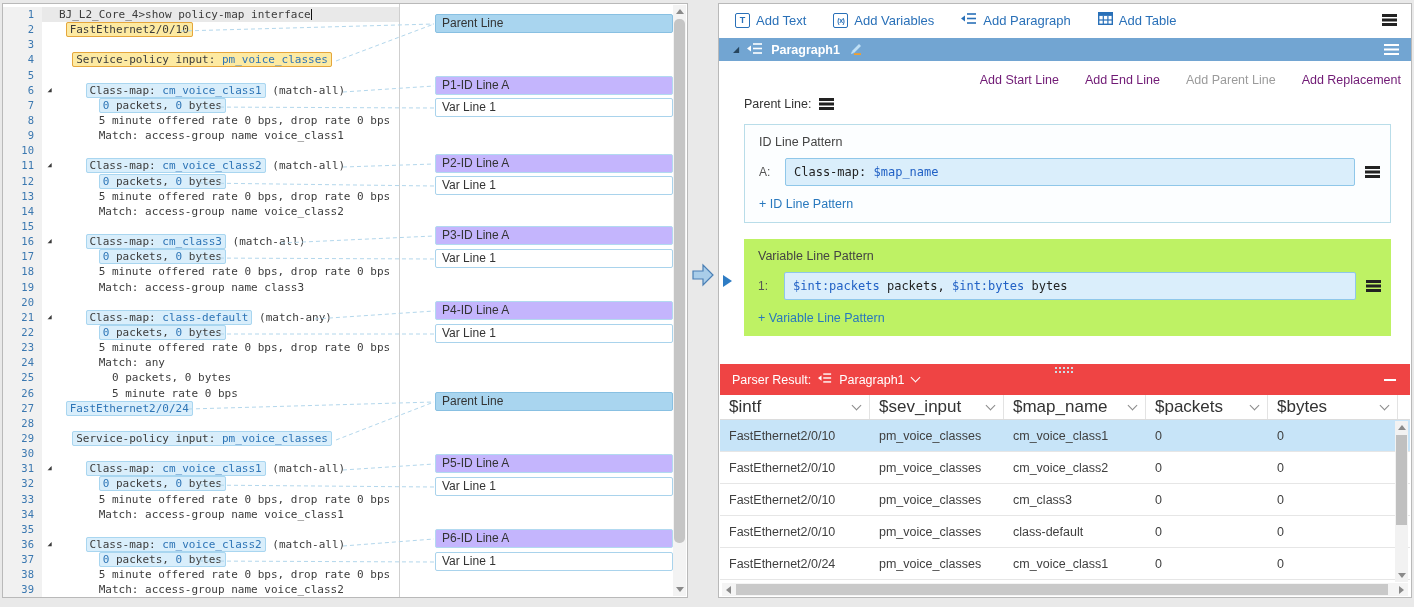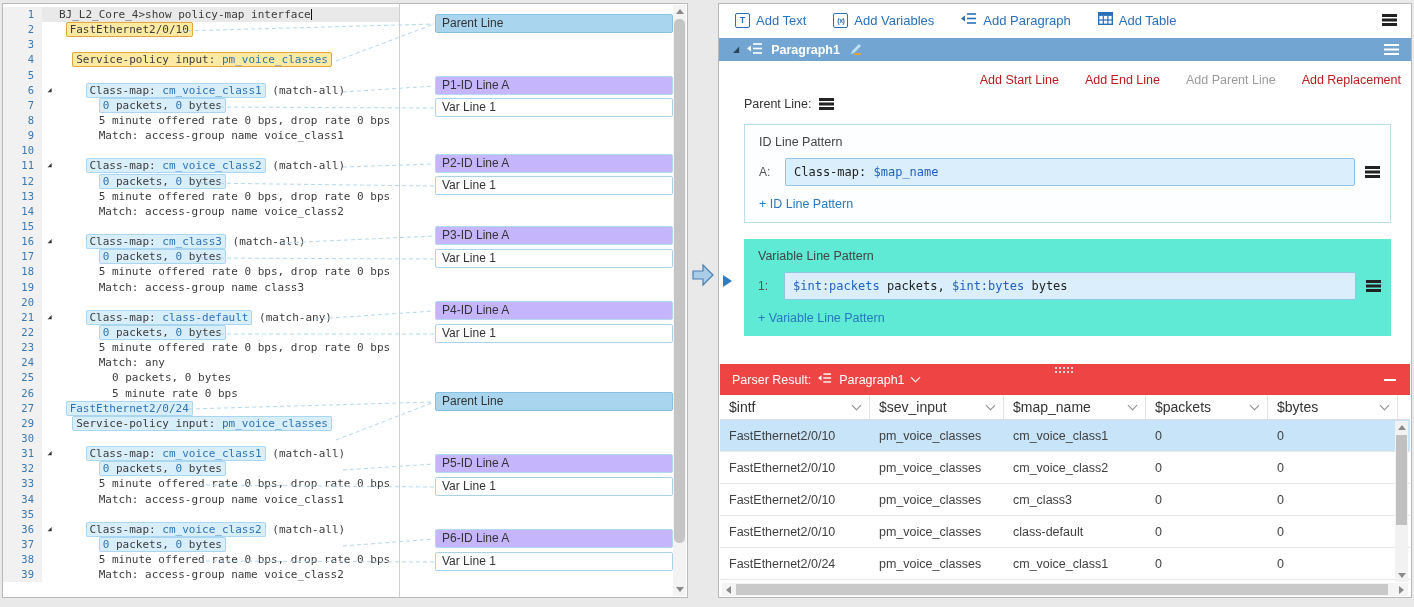--- a/index.html
+++ b/index.html
@@ -46,46 +46,46 @@
   .spacer{flex:1;}
   .burger{width:15px;height:2.5px;background:#222;box-shadow:0 4.5px 0 #222,0 9px 0 #222;margin-bottom:9px;cursor:pointer;}
   .burger.white{background:#fff;box-shadow:0 4.5px 0 #fff,0 9px 0 #fff;}
 
   .pheader{height:23px;background:#72a5d2;display:flex;align-items:center;gap:8px;padding:0 12px 0 14px;color:#fff;margin-top:2px;}
   .collapse-tri{font-size:8px;color:#27455e;line-height:10px;}
   .ptitle{font-size:12.5px;font-weight:bold;}
 
   .pbody{position:relative;padding:0 10px 0 25px;}
   .links-row{display:flex;justify-content:flex-end;gap:26px;margin-top:12px;font-size:12.5px;}
-  .link{color:#b91c1c;cursor:pointer;white-space:nowrap;}
+  .link{color:#701a75;cursor:pointer;white-space:nowrap;}
   .link.disabled{color:#9b9b9b;}
   .parent-row{display:flex;align-items:center;gap:8px;margin-top:10px;}
   .plabel{font-size:12.5px;color:#333;white-space:nowrap;}
   .rx-input{flex:1;height:24px;background:#daeefb;border:1px solid #8fc7e9;border-radius:2px;display:flex;align-items:center;padding:0 8px;font-family:"DejaVu Sans Mono",monospace;font-size:12px;white-space:pre;overflow:hidden;}
   .seg-err{color:#cc1111;text-decoration:underline;text-decoration-style:wavy;text-decoration-color:#d02020;}
   .seg-rx{color:#9c27b0;}
   .seg-plain{color:#222;}
   .seg-var{color:#2161c5;}
   .pat-box{margin:13px 10px 0 0;border:1px solid #b9dde9;background:#fcfeff;padding:10px 10px 10px 14px;}
-  .pat-box.gray{border:none;background:#5eead4;margin-top:16px;position:relative;}
+  .pat-box.gray{border:none;background:#bef264;margin-top:16px;position:relative;}
   .pat-title{font-size:12.5px;color:#444;}
   .pat-row{display:flex;align-items:center;gap:10px;margin-top:9px;}
   .pat-row .rx-input{height:26px;}
   .row-label{font-size:12px;color:#555;min-width:16px;}
   .addlink{display:inline-block;margin-top:11px;color:#2878be;font-size:12.5px;cursor:pointer;}
   .row-marker{position:absolute;left:-21px;top:36px;width:0;height:0;border-top:6px solid transparent;border-bottom:6px solid transparent;border-left:9px solid #2e7cc4;}
 
   
   .result{position:absolute;left:1px;right:1px;top:360px;bottom:1px;overflow:hidden;}
   .rheader{height:31px;background:#ef4444;position:relative;display:flex;align-items:center;gap:7px;padding:0 14px 0 12px;color:#fff;font-size:12.5px;}
   .dots{position:absolute;top:3px;left:50%;margin-left:-10px;width:2px;height:2px;background:#cfdbe3;box-shadow:4px 0 #cfdbe3,8px 0 #cfdbe3,12px 0 #cfdbe3,16px 0 #cfdbe3,0 4px #cfdbe3,4px 4px #cfdbe3,8px 4px #cfdbe3,12px 4px #cfdbe3,16px 4px #cfdbe3;}
   .chev{display:inline-block;width:6px;height:6px;border-right:1.5px solid currentColor;border-bottom:1.5px solid currentColor;transform:rotate(45deg);margin-top:-4px;}
   .minimize{margin-left:auto;width:12px;height:2px;background:#fff;cursor:pointer;}
   .thead{display:flex;height:24px;border-bottom:1px solid #dcdcdc;align-items:stretch;}
-  .th{display:flex;align-items:center;justify-content:space-between;padding:9px 9px;font-size:14px;color:#333;border-right:1px solid #e3e3e3;box-sizing:border-box;}
+  .th{display:flex;align-items:center;justify-content:space-between;padding:9px 9px;font-size:17px;color:#333;border-right:1px solid #e3e3e3;box-sizing:border-box;}
   .th .chev{color:#8a8a8a;}
   .rows{position:relative;overflow:hidden;height:167px;}
   .tr{display:flex;height:31px;align-items:center;border-bottom:1px solid #e6e6e6;}
   .tr.sel{background:#c7e4f8;}
   .td{padding:0 9px;font-size:12.5px;color:#3f3f3f;box-sizing:border-box;white-space:nowrap;overflow:hidden;}
   .vsb2{position:absolute;right:2px;top:57px;bottom:14px;width:13px;background:#f2f2f2;}
   .vsb2-thumb{position:absolute;left:1px;width:11px;top:14px;height:90px;background:#c0c0c0;}
   .hsb{position:absolute;left:2px;right:2px;bottom:0;height:13px;background:#f4f4f4;}
   .hsb-thumb{position:absolute;top:1px;height:11px;left:14px;right:20px;background:#c9c9c9;}
 </style>
@@ -223,20 +223,25 @@
         </div>
         <div class="cl">
           <span class="ln">26</span>
           <span class="fold"></span>
           <span class="code">        5 minute rate 0 bps</span>
         </div>
         <div class="cl">
           <span class="ln">27</span>
           <span class="fold"></span>
           <span class="code"> <span class="hl hb"><span class="kw">FastEthernet2/0/24</span></span></span>
+        </div>
+        <div class="cl">
+          <span class="ln">28</span>
+          <span class="fold"></span>
+          <span class="code"></span>
         </div>
         <div class="cl">
           <span class="ln">29</span>
           <span class="fold"></span>
           <span class="code">  <span class="hl hb"><span>Service-policy input: </span><span class="kw">pm_voice_classes</span></span></span>
         </div>
         <div class="cl">
           <span class="ln">30</span>
           <span class="fold"></span>
           <span class="code"></span>

